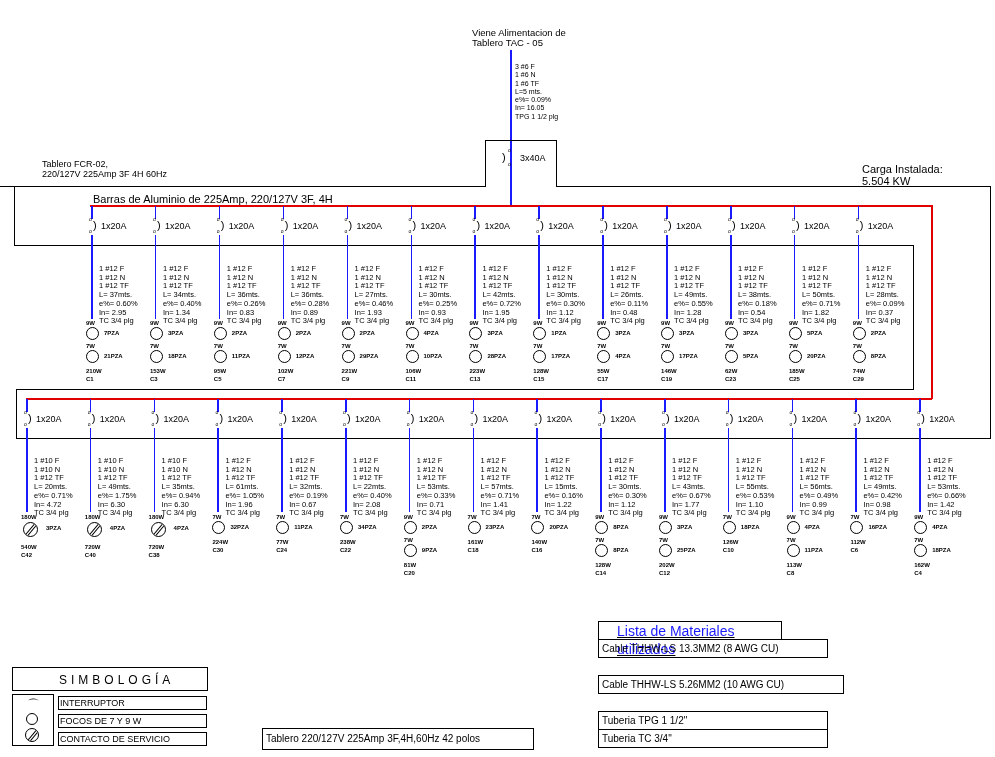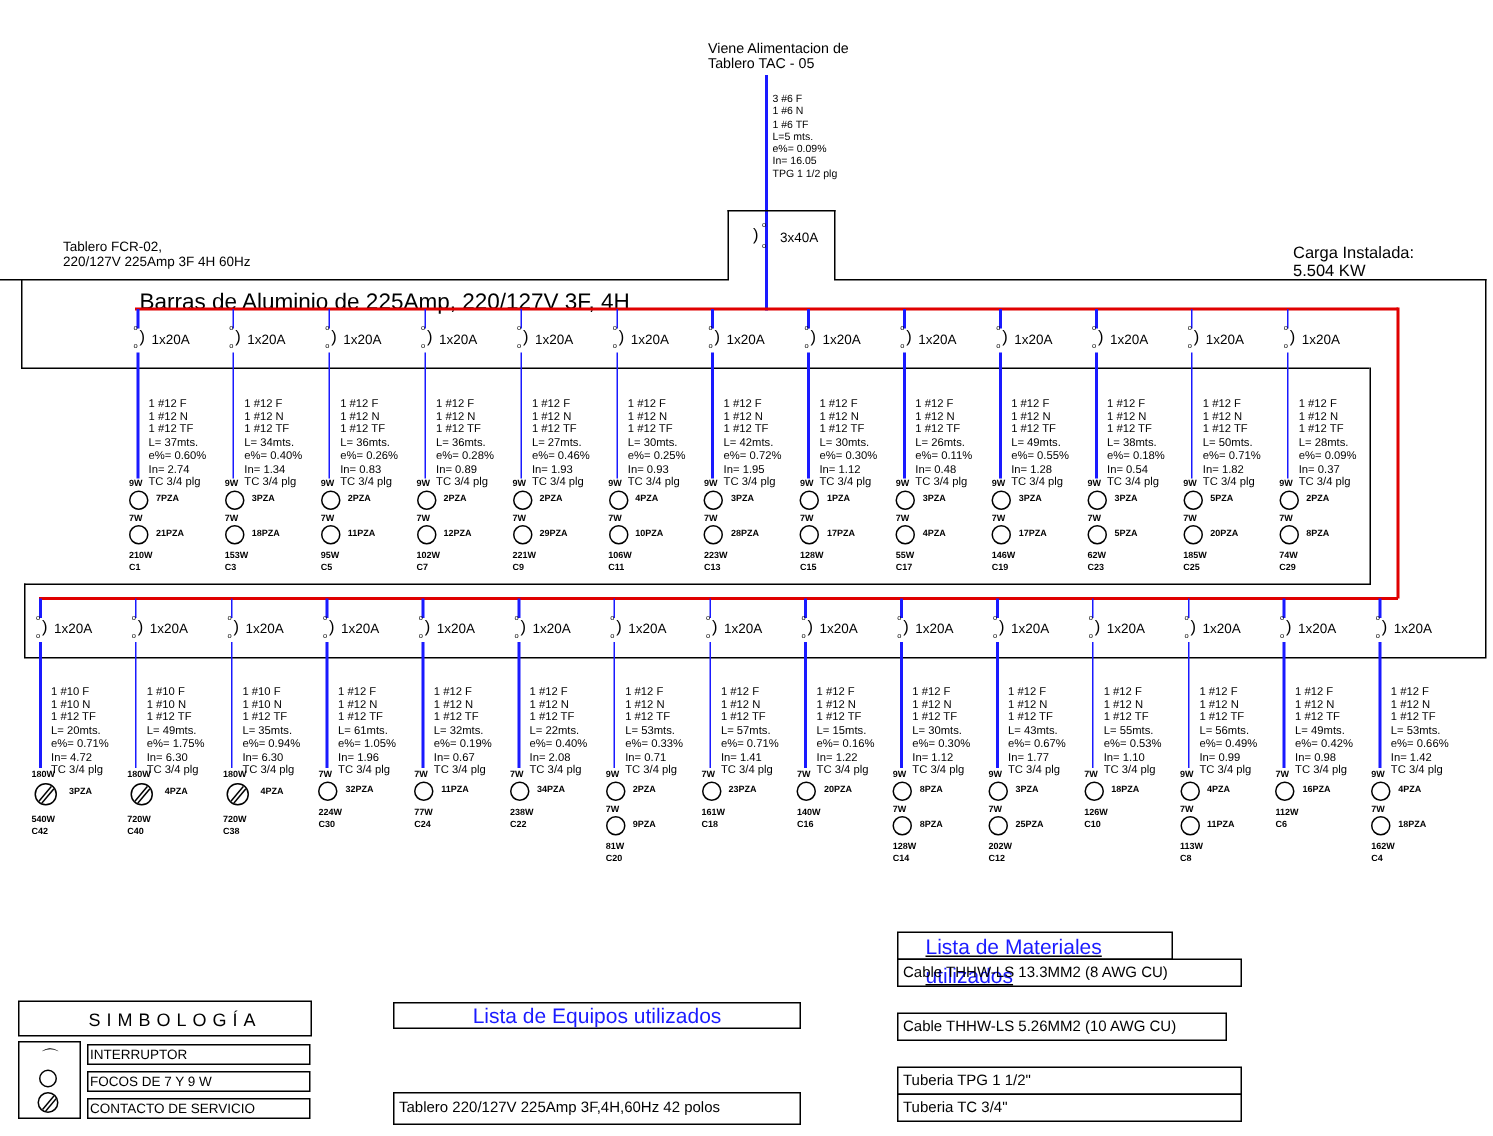--- a/index.html
+++ b/index.html
@@ -39,21 +39,21 @@
 
   <div class="t" style="left:502px;top:152px;font-size:11px;">)</div>
   <div class="t" style="left:508px;top:148px;font-size:5px;">o</div>
   <div class="t" style="left:508px;top:162px;font-size:5px;">o</div>
   <div class="t" style="left:520px;top:154px;font-size:9px;">3x40A</div>
 
   <div class="t" style="left:42px;top:160px;font-size:9px;">Tablero FCR-02,</div>
   <div class="t" style="left:42px;top:170px;font-size:9px;">220/127V 225Amp 3F 4H 60Hz</div>
   <div class="t" style="left:862px;top:164px;font-size:11px;">Carga Instalada:</div>
   <div class="t" style="left:862px;top:176px;font-size:11px;">5.504 KW</div>
-  <div class="t" style="left:93px;top:194px;font-size:15px;">Barras de Aluminio de 225Amp, 220/127V 3F, 4H</div>
+  <div class="t" style="left:93px;top:194px;font-size:11px;">Barras de Aluminio de 225Amp, 220/127V 3F, 4H</div>
 
   <div class="line vline" style="left:990px;top:186px;height:252px;"></div>
   <div class="line vline" style="left:14px;top:186px;height:60px;"></div>
   <div class="line hline" style="left:14px;top:245px;width:899px;"></div>
   <div class="line vline" style="left:913px;top:245px;height:145px;"></div>
   <div class="line hline" style="left:16px;top:389px;width:898px;"></div>
   <div class="line vline" style="left:16px;top:389px;height:49px;"></div>
   <div class="line hline" style="left:16px;top:438px;width:975px;"></div>
 
   <div class="line" style="left:90px;top:205px;width:842px;height:1.5px;background:#e00000;"></div>
@@ -61,21 +61,21 @@
   <div class="line" style="left:26px;top:398px;width:906px;height:1.5px;background:#e00000;"></div>
 
   <div id="top-row">
       <div style="position: absolute; left: 0px; top: 0px;">
         <div class="line" style="left: 91px; top: 206px; width: 1.5px; height: 13px; background: rgb(26, 26, 255);"></div>
         <div class="t" style="left: 89px; top: 217px; font-size: 5px;">o</div>
         <div class="t" style="left: 89px; top: 229px; font-size: 5px;">o</div>
         <div class="t" style="left: 93px; top: 220px; font-size: 11px;">)</div>
         <div class="t" style="left: 101px; top: 222px; font-size: 9px;">1x20A</div>
         <div class="line" style="left: 91px; top: 235px; width: 1.5px; height: 84px; background: rgb(26, 26, 255);"></div>
-        <div class="circuit-spec" style="left: 99px; top: 265px;"><div>1 #12 F</div><div>1 #12 N</div><div>1 #12 TF</div><div>L= 37mts.</div><div>e%= 0.60%</div><div>In= 2.74</div><div>TC 3/4 plg</div></div>
+        <div class="circuit-spec" style="left: 99px; top: 265px;"><div>1 #12 F</div><div>1 #12 N</div><div>1 #12 TF</div><div>L= 37mts.</div><div>e%= 0.60%</div><div>In= 2.95</div><div>TC 3/4 plg</div></div>
         <div class="t tiny" style="left: 86px; top: 320px;">9W</div>
         <div class="lamp" style="left: 86px; top: 327px;"></div>
         <div class="t tiny" style="left: 104px; top: 330px;">7PZA</div>
         <div class="t tiny" style="left: 86px; top: 343px;">7W</div>
         <div class="lamp" style="left: 86px; top: 350px;"></div>
         <div class="t tiny" style="left: 104px; top: 353px;">21PZA</div>
         <div class="t tiny" style="left: 86px; top: 368px;">210W</div>
         <div class="t tiny" style="left: 86px; top: 376px;">C1</div>
       </div>
       <div style="position: absolute; left: 0px; top: 0px;">
@@ -516,25 +516,22 @@
   </div>
   <div class="box" style="left:12px;top:694px;width:42px;height:52px;">
     <div class="t" style="left:14px;top:3px;font-size:13px;">⌒</div>
     <div class="lamp" style="left:13px;top:18px;width:12px;height:12px;"></div>
     <div class="outlet" style="left:12px;top:33px;width:14px;height:14px;"></div>
   </div>
   <div class="box" style="left:58px;top:696px;width:149px;height:14px;font-size:9px;padding-left:1px;line-height:12px;"><span>INTERRUPTOR</span></div>
   <div class="box" style="left:58px;top:714px;width:149px;height:14px;font-size:9px;padding-left:1px;line-height:12px;"><span>FOCOS DE 7 Y 9 W</span></div>
   <div class="box" style="left:58px;top:732px;width:149px;height:14px;font-size:9px;padding-left:1px;line-height:12px;"><span>CONTACTO DE SERVICIO</span></div>
 
-  <div class="box" style="left:262px;top:668px;width:272px;height:18px;text-align:center;">
-    <span class="table-title" style="line-height:17px;">Lista de Equipos utilizados</span>
-  </div>
   <div class="table-row" style="left:262px;top:728px;width:272px;height:22px;line-height:20px;">Tablero  220/127V  225Amp  3F,4H,60Hz  42  polos</div>
 
   <div class="box" style="left:598px;top:621px;width:184px;height:19px;padding-left:18px;text-decoration:underline;">
     <span class="table-title" style="line-height:18px;">Lista de Materiales utilizados</span>
   </div>
   <div class="table-row" style="left:598px;top:639px;width:230px;height:19px;line-height:17px;">Cable  THHW-LS  13.3MM2  (8  AWG  CU)</div>
-  <div class="table-row" style="left:598px;top:675px;width:220px;height:19px;line-height:17px;">Cable  THHW-LS  5.26MM2  (10  AWG  CU)</div>
+  <div class="table-row" style="left:598px;top:675px;width:246px;height:19px;line-height:17px;">Cable  THHW-LS  5.26MM2  (10  AWG  CU)</div>
   <div class="table-row" style="left:598px;top:711px;width:230px;height:19px;line-height:17px;">Tuberia  TPG  1  1/2"</div>
   <div class="table-row" style="left:598px;top:729px;width:230px;height:19px;line-height:17px;">Tuberia  TC  3/4"</div>
 </div>
 
 </body></html>

